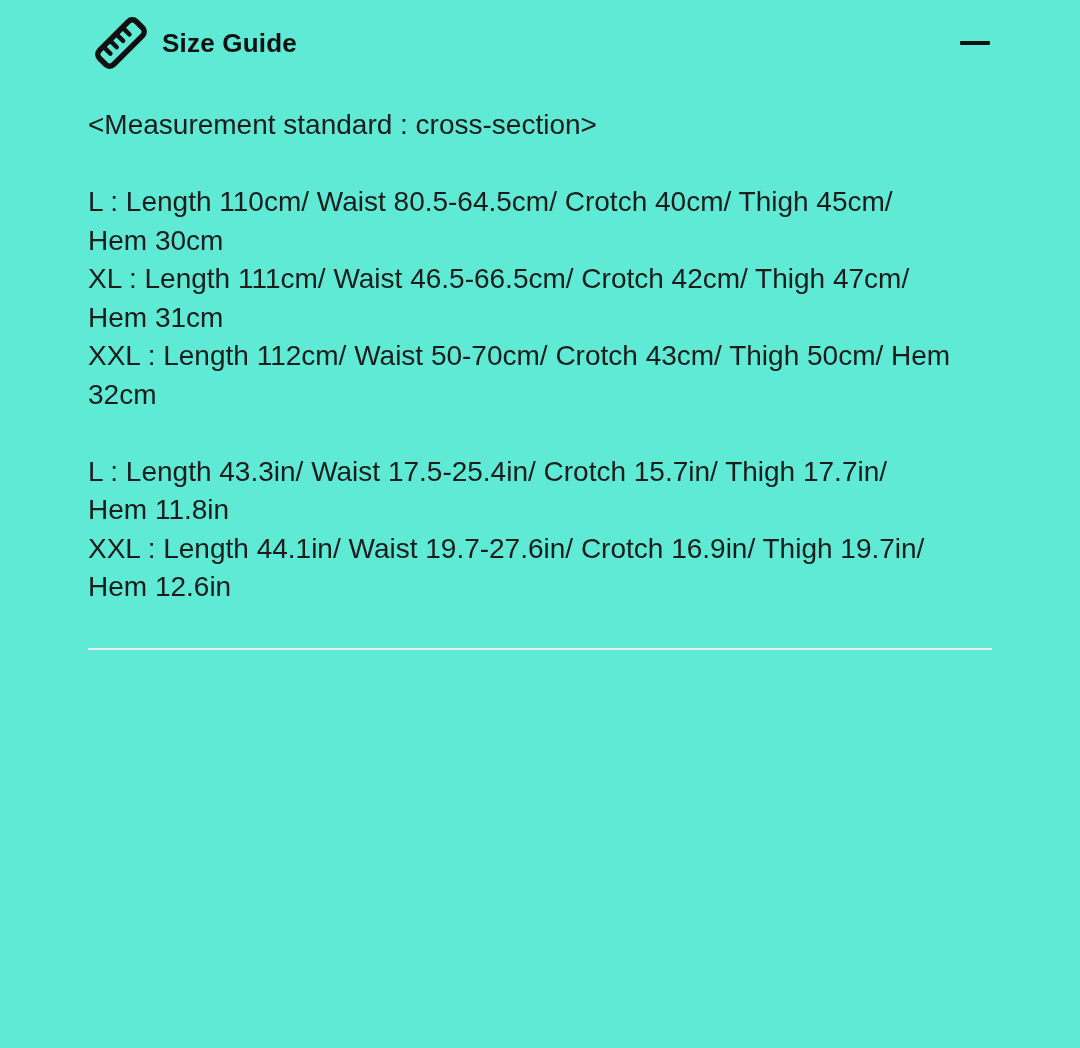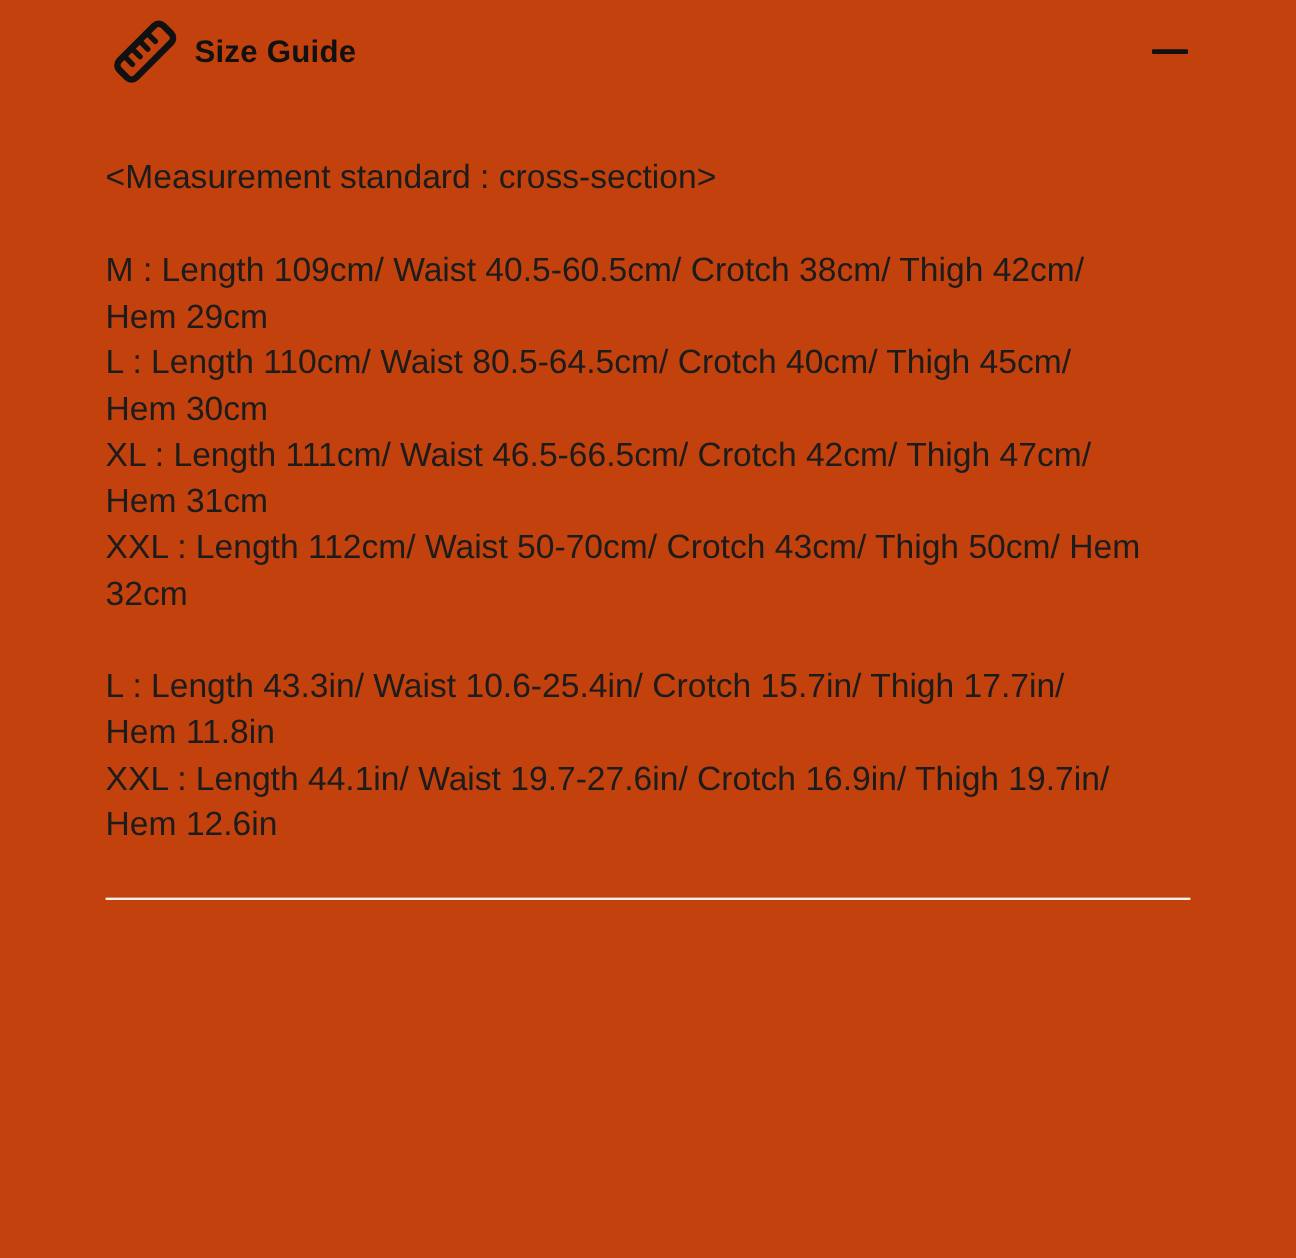--- a/index.html
+++ b/index.html
@@ -6,21 +6,21 @@
     margin: 0;
     padding: 0;
     background: #ffffff;
     font-family: "Liberation Sans", "DejaVu Sans", sans-serif;
     color: #1c1c1c;
   }
   .page {
     position: relative;
     width: 1080px;
     height: 1048px;
-    background: #c2410c;
+    background: #5eead4;
     overflow: hidden;
     box-sizing: border-box;
   }
   .panel {
     padding: 0 88px 0 88px;
     box-sizing: border-box;
   }
   
   .header {
     display: flex;
@@ -57,21 +57,21 @@
   }
   .minus-bar {
     display: block;
     width: 30px;
     height: 4px;
     background: #111111;
     border-radius: 1px;
   }
   
   .note {
-    margin-top: 51px;
+    margin-top: 28px;
     font-size: 28px;
     line-height: 38.5px;
     color: #1c1c1c;
   }
   .size-group {
     margin-top: 38.5px;
   }
   .entry {
     margin: 0;
     font-size: 28px;
@@ -106,32 +106,30 @@
       </span>
       <span class="header-title">Size Guide</span>
       <button class="collapse-button">
         <span class="minus-bar"></span>
       </button>
     </div>
 
     <div class="note">&lt;Measurement standard : cross-section&gt;</div>
 
     <div class="size-group">
-      <p class="entry">M : Length 109cm/ Waist 40.5-60.5cm/ Crotch 38cm/ Thigh 42cm/
-Hem 29cm</p>
       <p class="entry">L : Length 110cm/ Waist 80.5-64.5cm/ Crotch 40cm/ Thigh 45cm/
 Hem 30cm</p>
       <p class="entry">XL : Length 111cm/ Waist 46.5-66.5cm/ Crotch 42cm/ Thigh 47cm/
 Hem 31cm</p>
       <p class="entry">XXL : Length 112cm/ Waist 50-70cm/ Crotch 43cm/ Thigh 50cm/ Hem
 32cm</p>
     </div>
 
     <div class="size-group">
-      <p class="entry">L : Length 43.3in/ Waist 10.6-25.4in/ Crotch 15.7in/ Thigh 17.7in/
+      <p class="entry">L : Length 43.3in/ Waist 17.5-25.4in/ Crotch 15.7in/ Thigh 17.7in/
 Hem 11.8in</p>
       <p class="entry">XXL : Length 44.1in/ Waist 19.7-27.6in/ Crotch 16.9in/ Thigh 19.7in/
 Hem 12.6in</p>
     </div>
 
     <div class="bottom-divider"></div>
 
   </div>
 </div>
 

